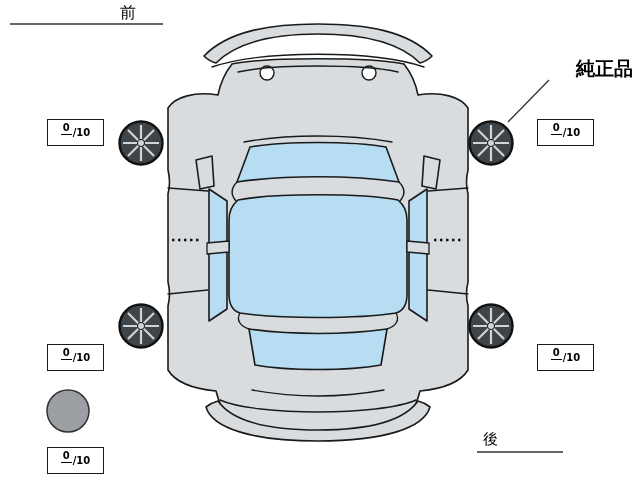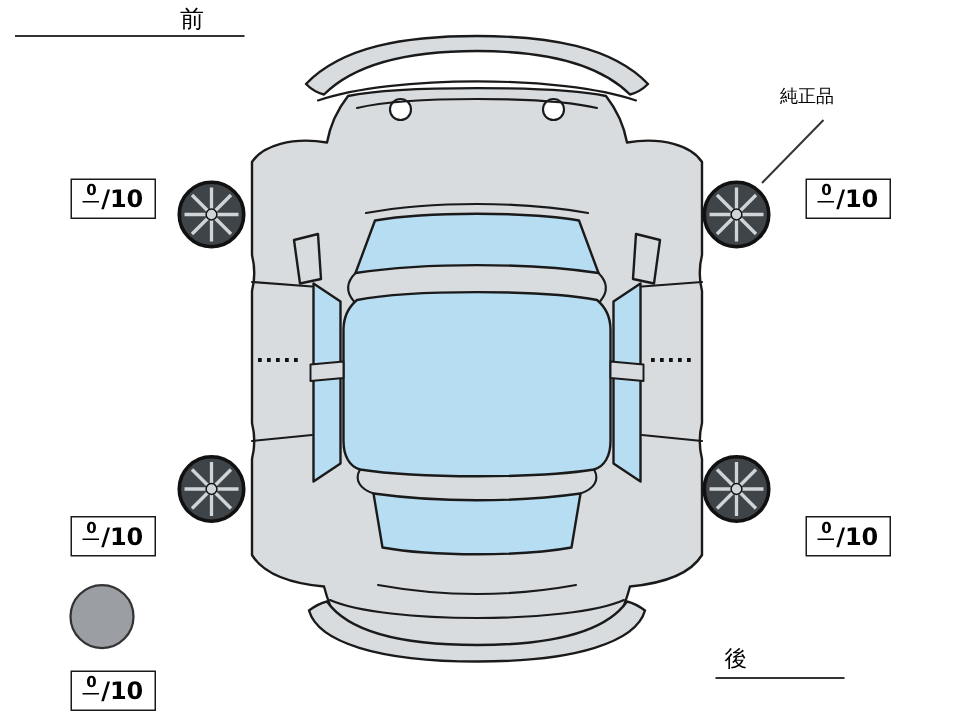--- a/index.html
+++ b/index.html
@@ -2,26 +2,26 @@
 <html><head>
 <meta charset="utf-8">
 <style>
   html,body{margin:0;padding:0;background:#fff;}
   body{font-family:"DejaVu Sans","Liberation Sans",sans-serif;}
   .stage{position:relative;width:640px;height:480px;background:#ffffff;overflow:hidden;}
   .diagram{position:absolute;left:0;top:0;}
   .label{position:absolute;color:#000;white-space:nowrap;}
   .label-front{left:120px;top:3px;font-size:16px;}
   .label-rear{left:483px;top:430px;font-size:15px;}
-  .label-genuine{left:520px;top:56px;font-size:12px;font-weight:normal;}
+  .label-genuine{left:576px;top:56px;font-size:19px;font-weight:bold;}
   .score-box{position:absolute;width:57px;height:27px;border:1px solid #1a1a1a;background:#fff;
              display:flex;align-items:center;justify-content:center;box-sizing:border-box;}
   .score-num{font-size:10px;font-weight:bold;line-height:1;padding:0 2px 1px 2px;
              border-bottom:1px solid #000;transform:translateY(-4px);margin-right:1px;}
-  .score-den{font-size:16px;font-weight:bold;line-height:1;}
+  .score-den{font-size:10px;font-weight:bold;line-height:1;}
 </style>
 </head>
 <body>
 
 <div class="stage">
 
   <svg class="diagram" width="640" height="480" viewBox="0 0 640 480">
 
     <defs>
       <g id="wheel">

